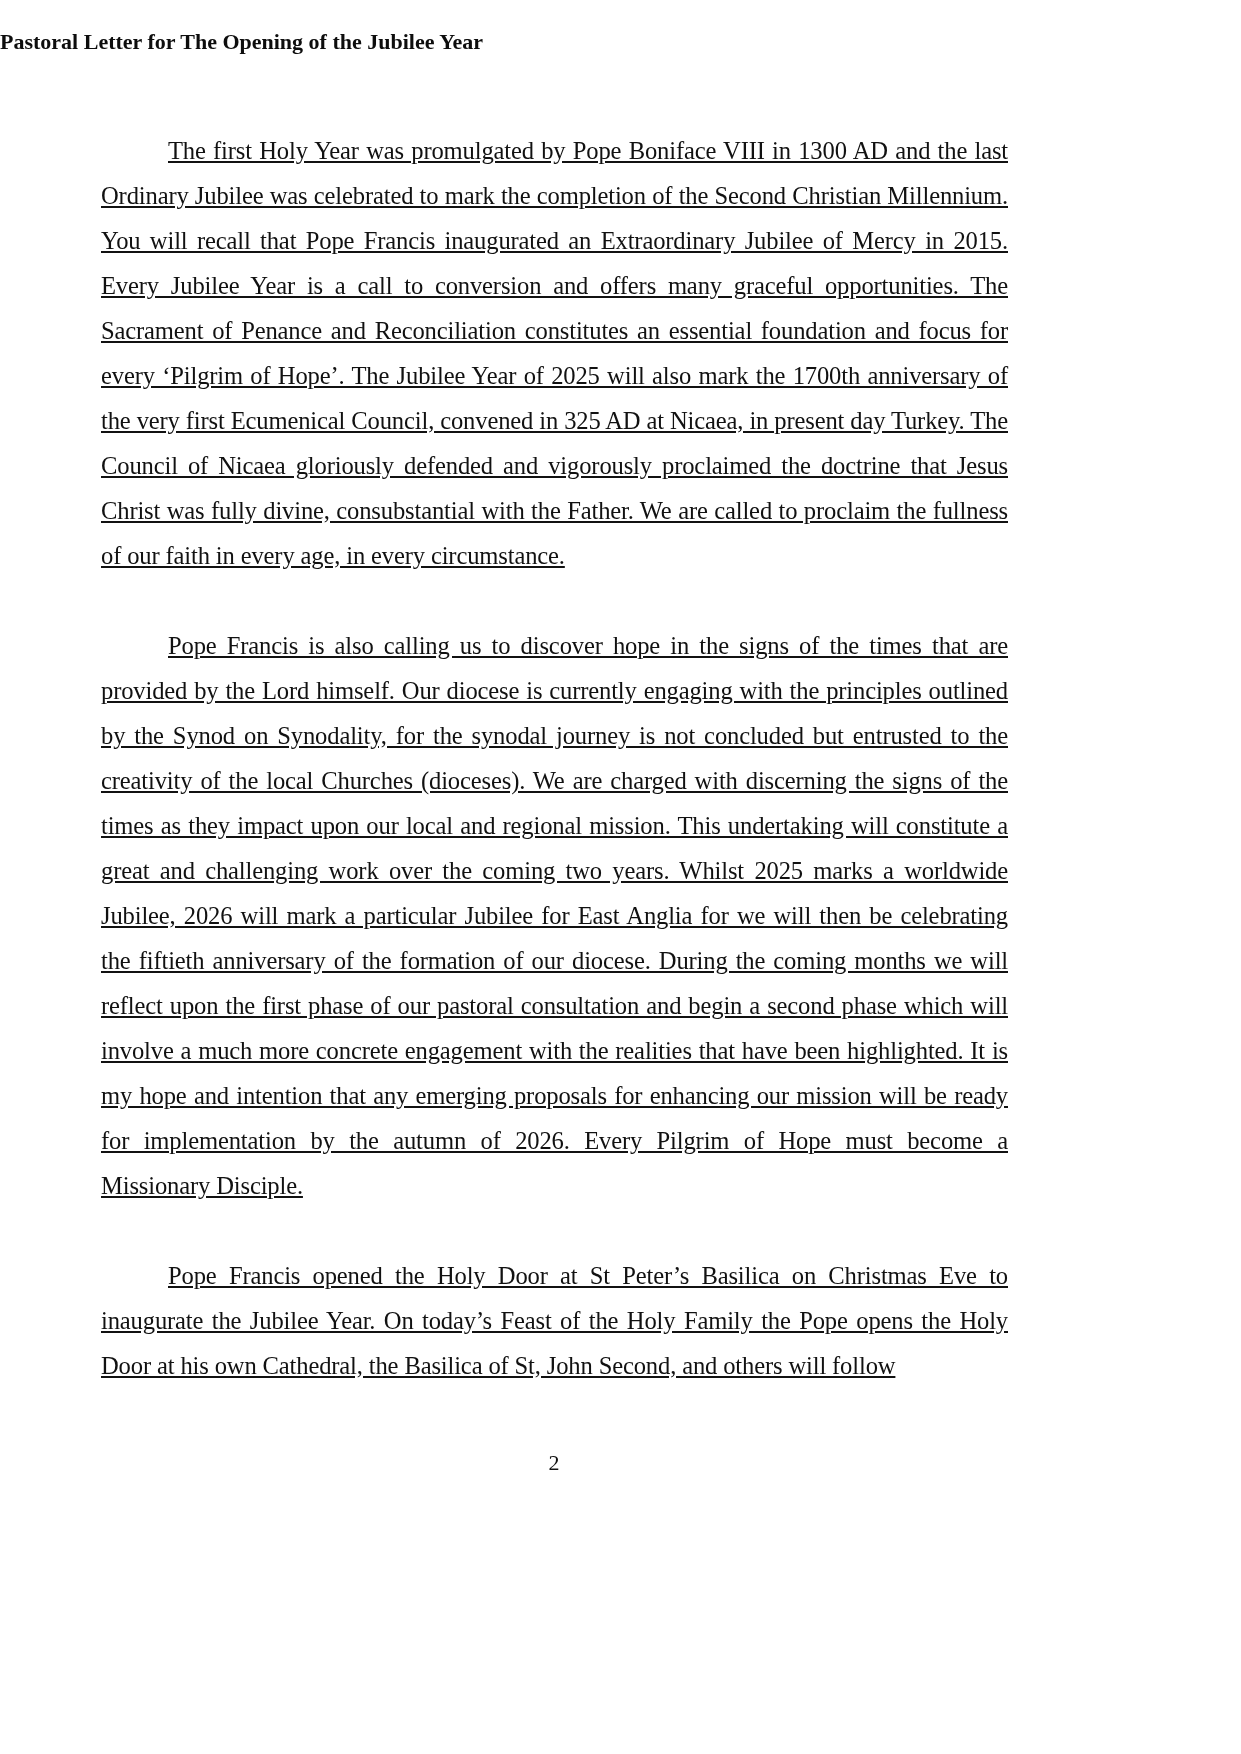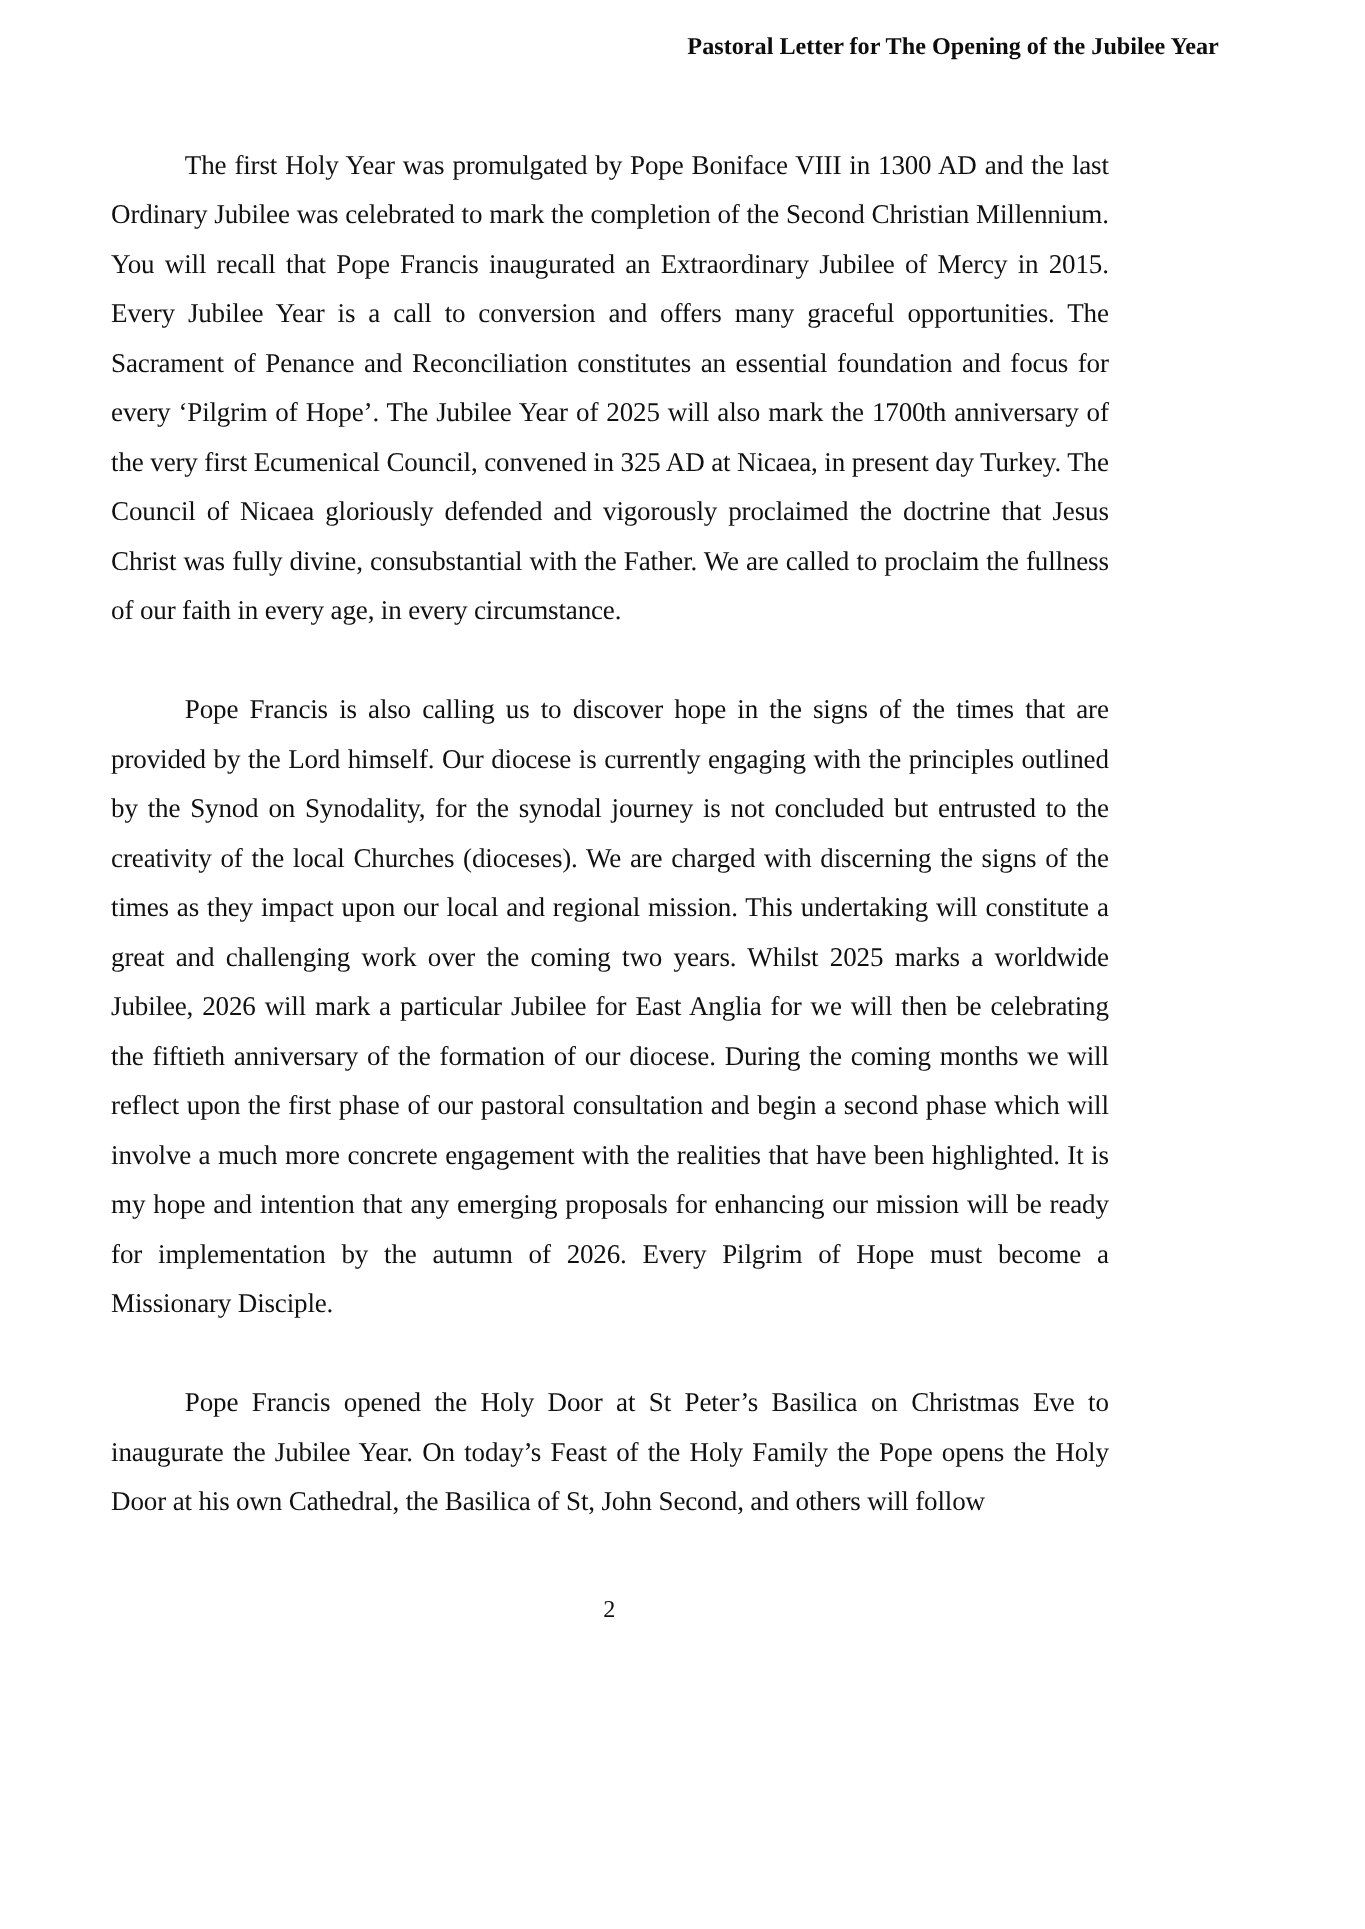--- a/index.html
+++ b/index.html
@@ -21,40 +21,41 @@
       top: 0;
       width: 1241px;
       height: 1754px;
       background: #ffffff;
     }
     .header {
       position: absolute;
       top: 27px;
       left: 0;
       width: 1108px;
-      text-align: right;
+      text-align: left;
       font-weight: bold;
       font-size: 22px;
       line-height: 30px;
       color: #0d0d0d;
     }
     .body {
       position: absolute;
       left: 101px;
       top: 128px;
       width: 907px;
     }
     .para {
       margin: 0;
       text-align: justify;
       text-align-last: left;
       font-size: 24.6px;
       line-height: 45px;
       text-indent: 67px;
       letter-spacing: -0.15px;
+      text-decoration: underline;
     }
     .para + .para {
       margin-top: 45px;
     }
     .page-number {
       position: absolute;
       top: 1448px;
       left: 0;
       width: 1108px;
       text-align: center;

